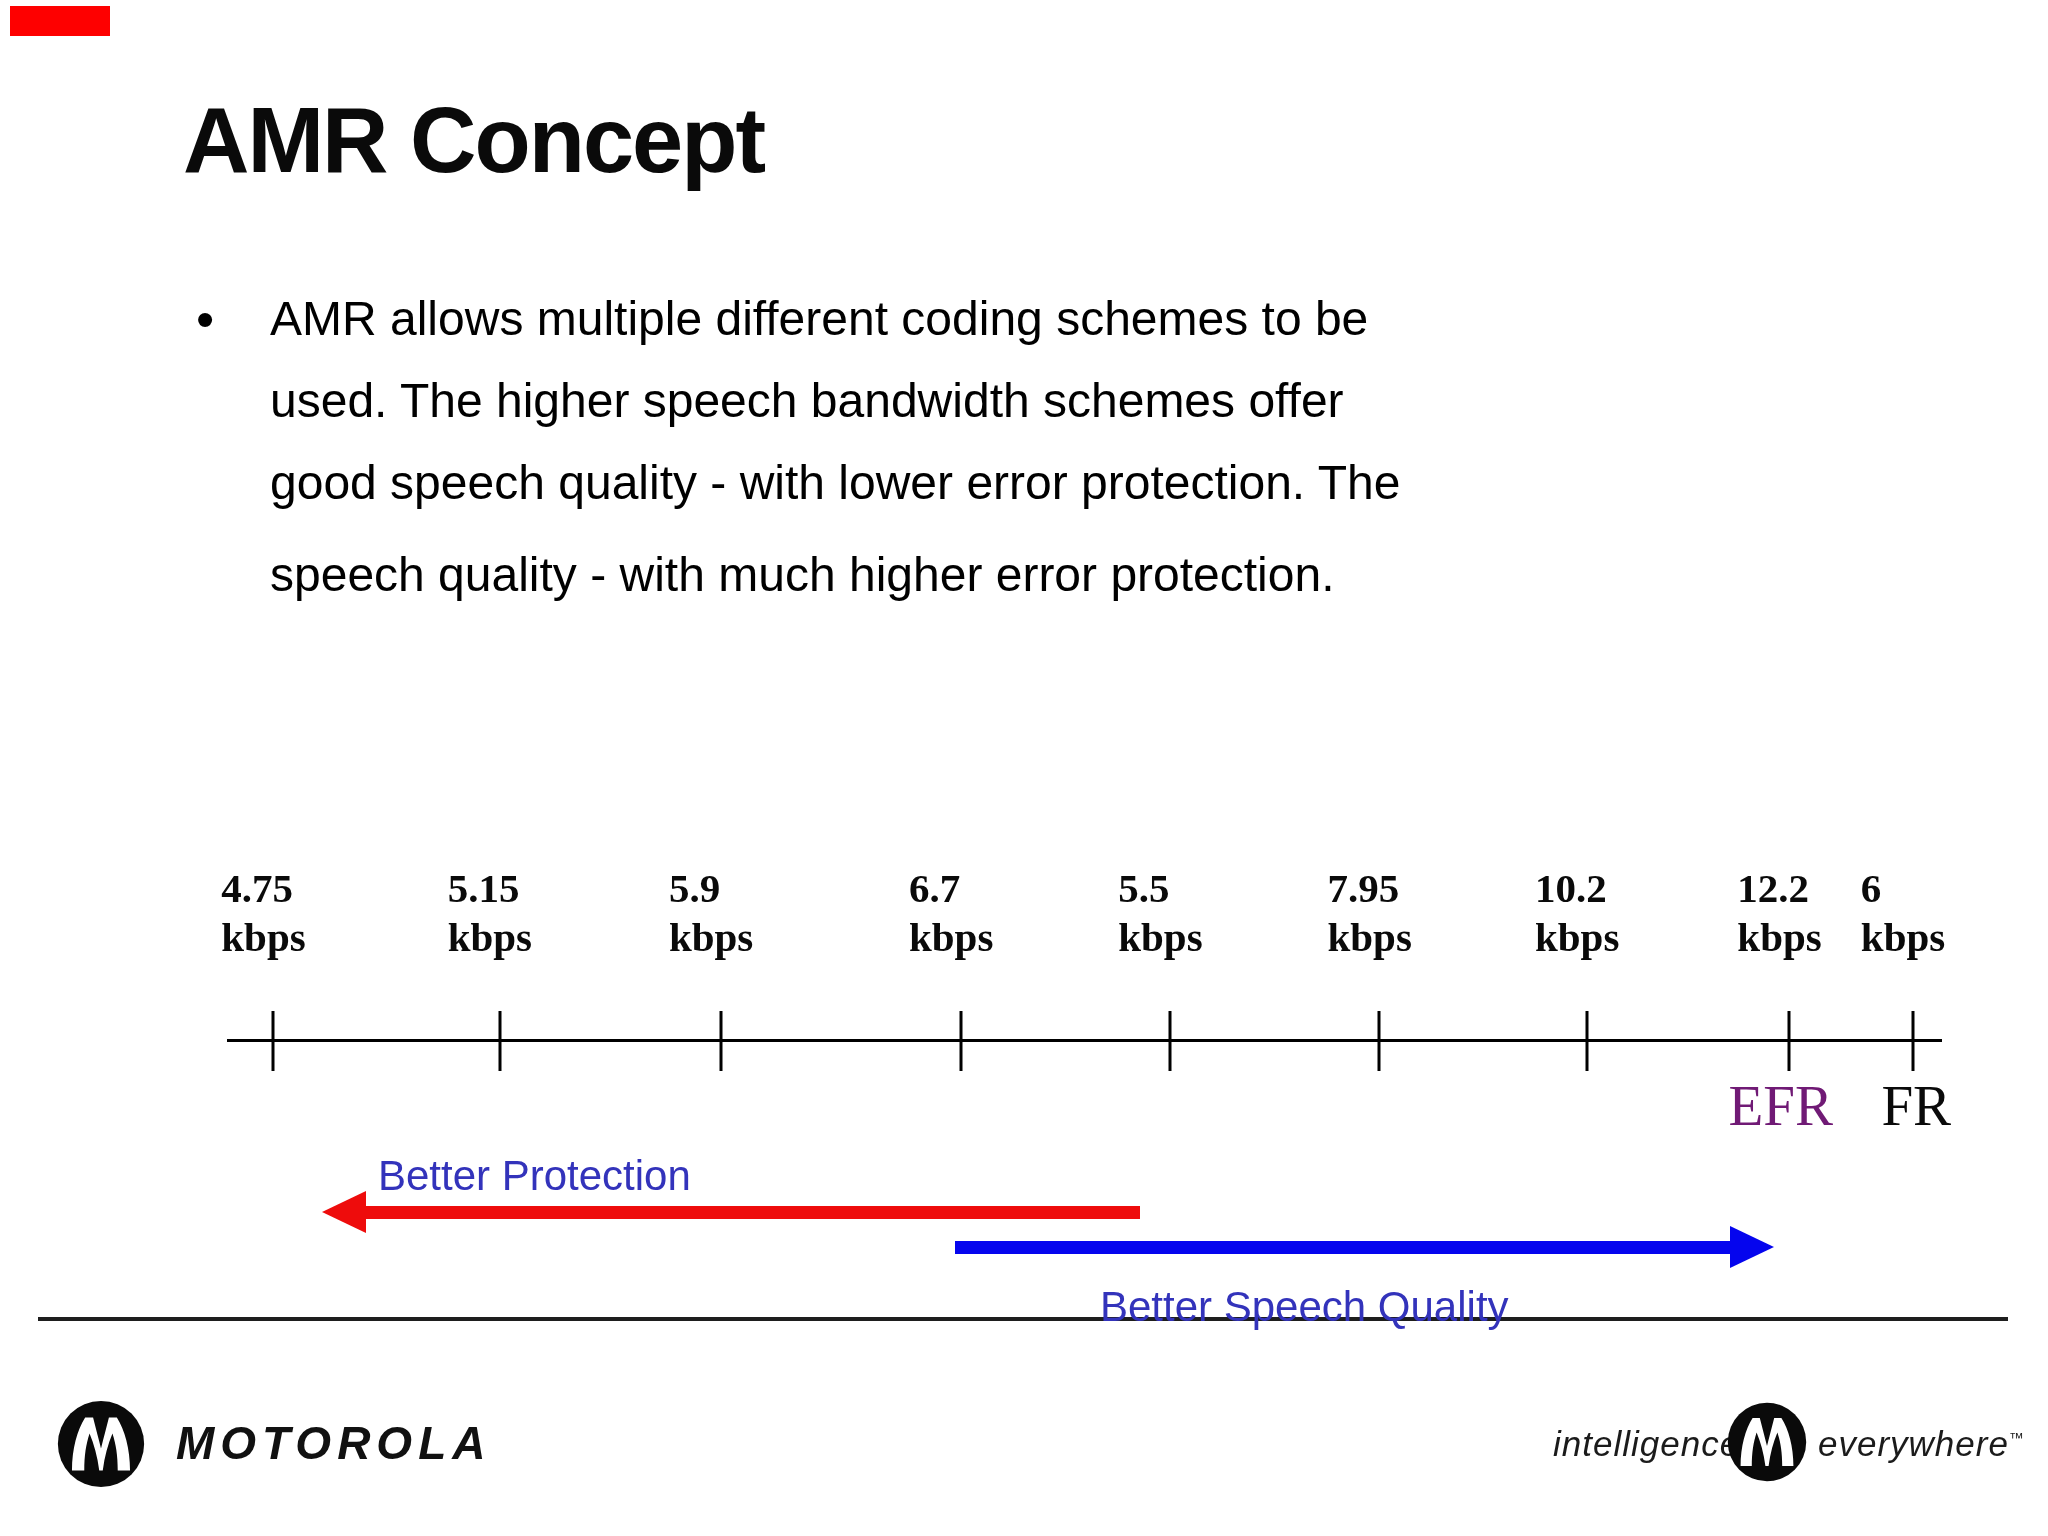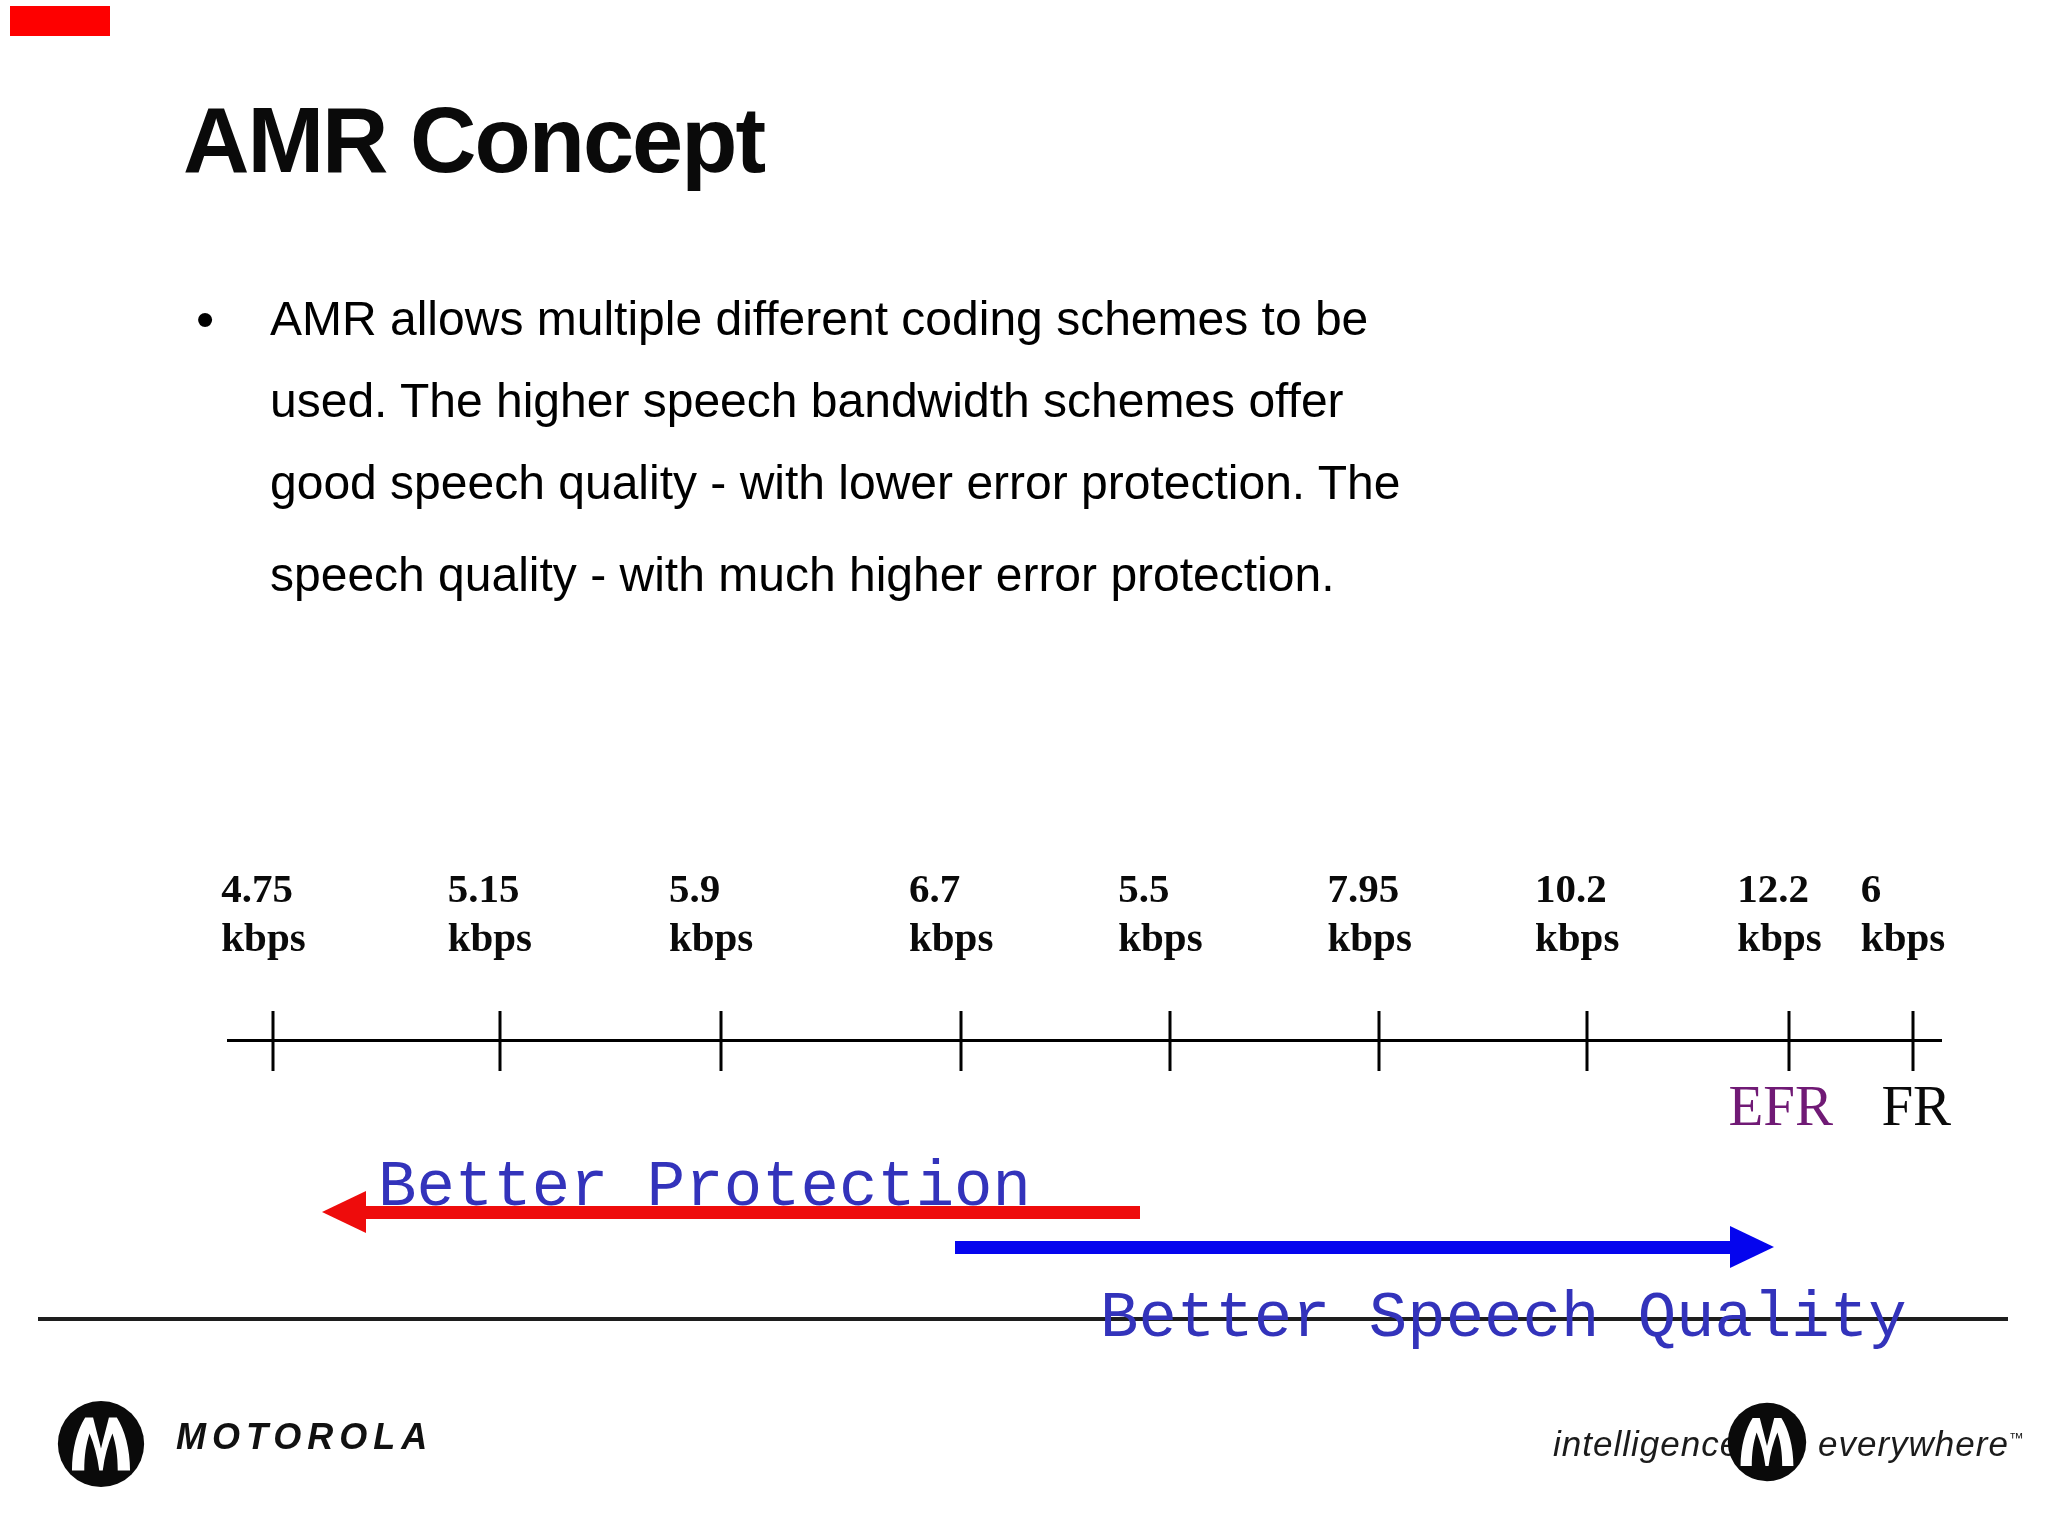--- a/index.html
+++ b/index.html
@@ -29,30 +29,30 @@
     font-family:"Liberation Serif", serif; font-weight:bold;
     font-size:41px; line-height:49px; text-align:left; color:#0a0a0a;
   }
   .codec-labels { position:absolute; left:227px; top:1076px; width:1715px; height:70px; }
   .codec-label {
     position:absolute; transform:translateX(-50%);
     font-family:"Liberation Serif", serif; font-size:57px; line-height:60px;
   }
 
   .caption {
-    position:absolute; font-family:Liberation Mono, monospace; font-size:64px; z-index:3;
+    position:absolute; font-family:Liberation Sans, sans-serif; font-size:42px; z-index:3;
   }
   .arrow-shaft { position:absolute; height:13px; }
   .arrow-head  { position:absolute; width:0; height:0; }
 
   .footer-divider { position:absolute; left:38px; top:1317px; width:1970px; height:4px; background:#1e1e1e; z-index:1; }
 
   .logo-circle { position:absolute; }
   .moto-wordmark {
-    position:absolute; left:176px; top:1416px; font-size:36px; font-weight:bold;
+    position:absolute; left:176px; top:1416px; font-size:46px; font-weight:bold;
     font-style:italic; letter-spacing:6px; color:#111;
   }
   .tagline { position:absolute; top:1424px; font-size:35px; font-style:italic; color:#1b1b1b; letter-spacing:1px; }
   .tagline sup { font-size:15px; font-style:normal; }
 </style>
 </head>
 <body>
 
 <div class="slide">
 

